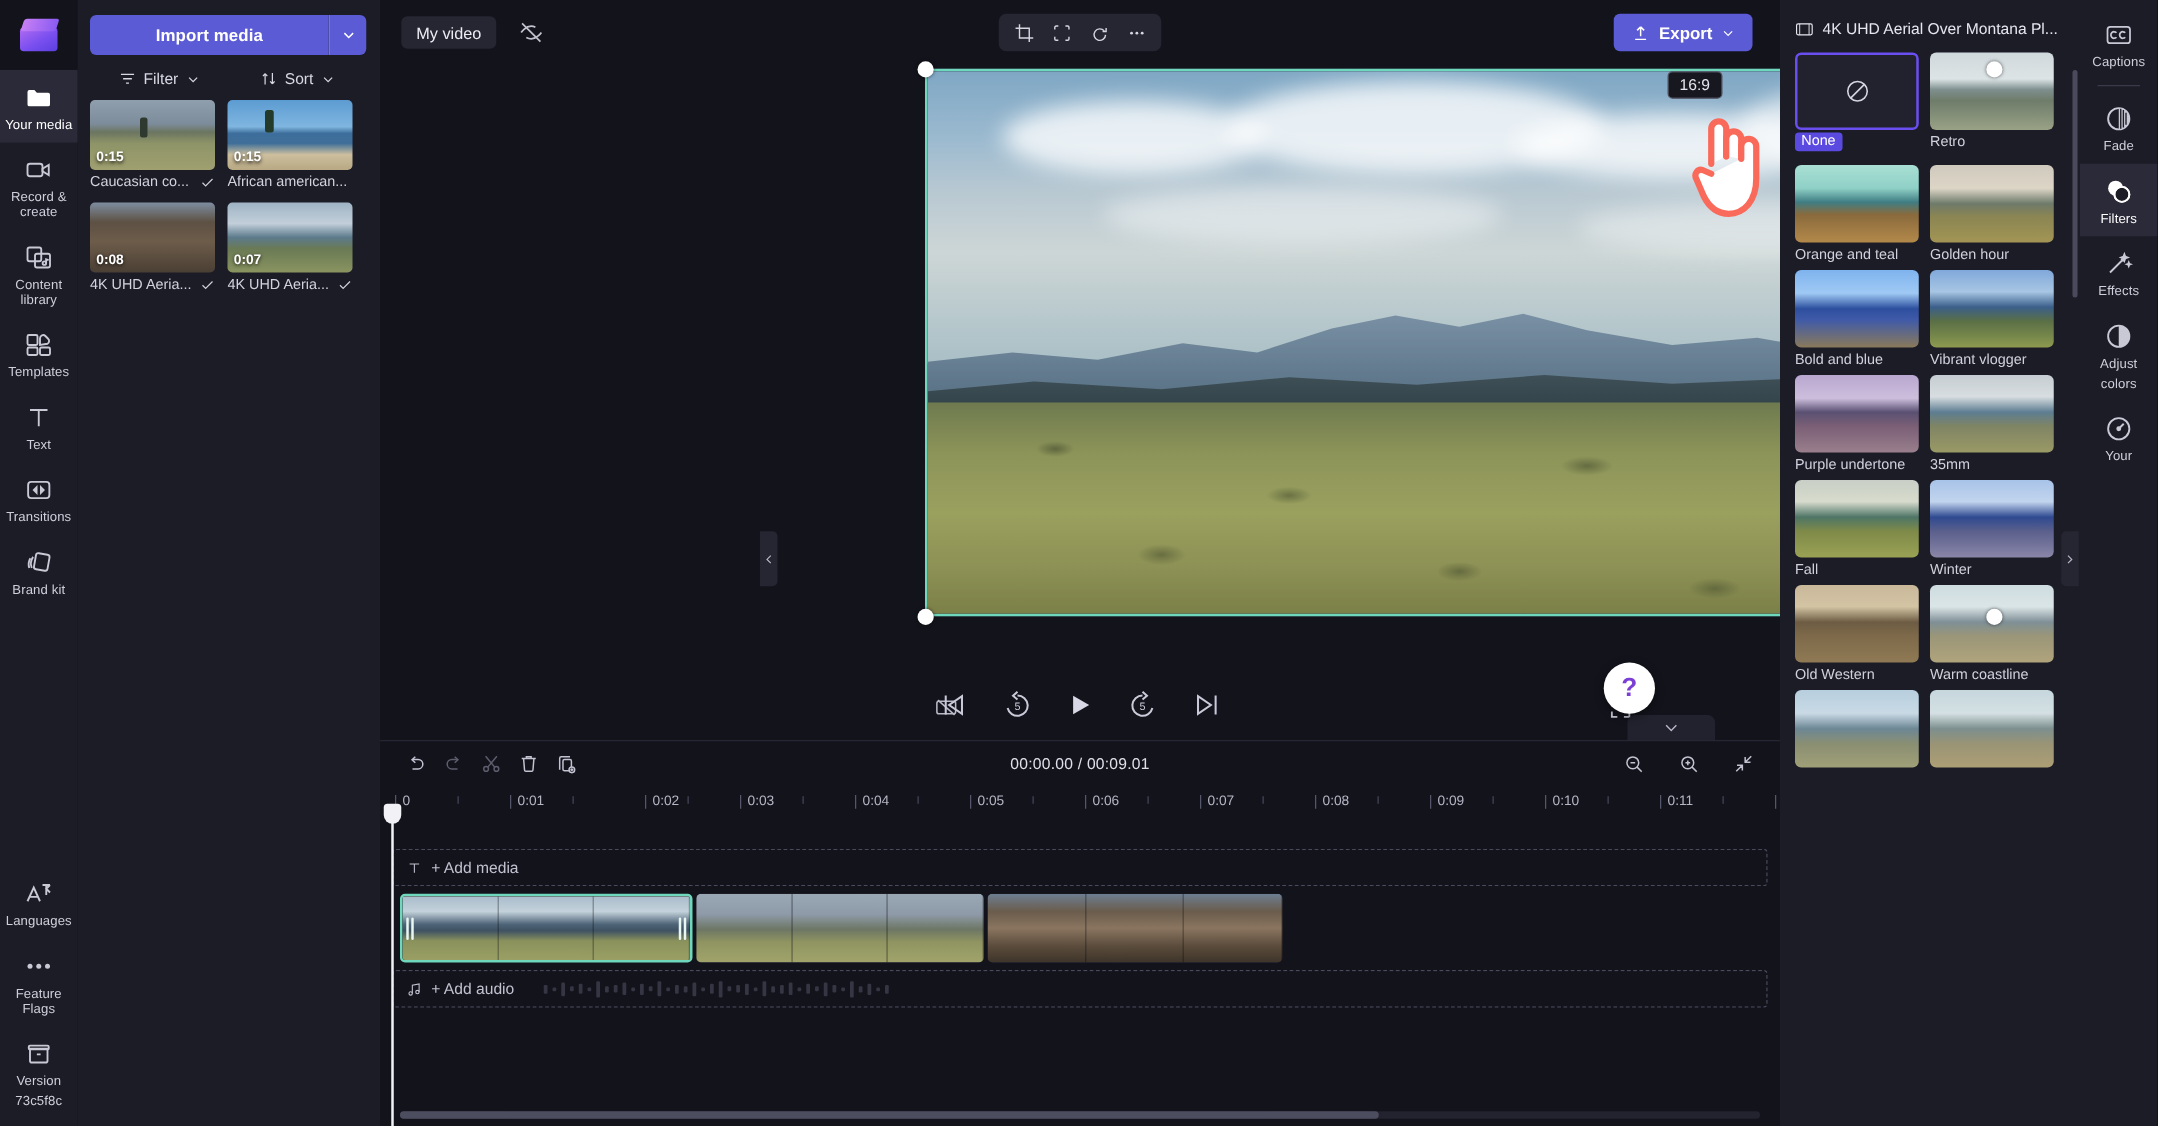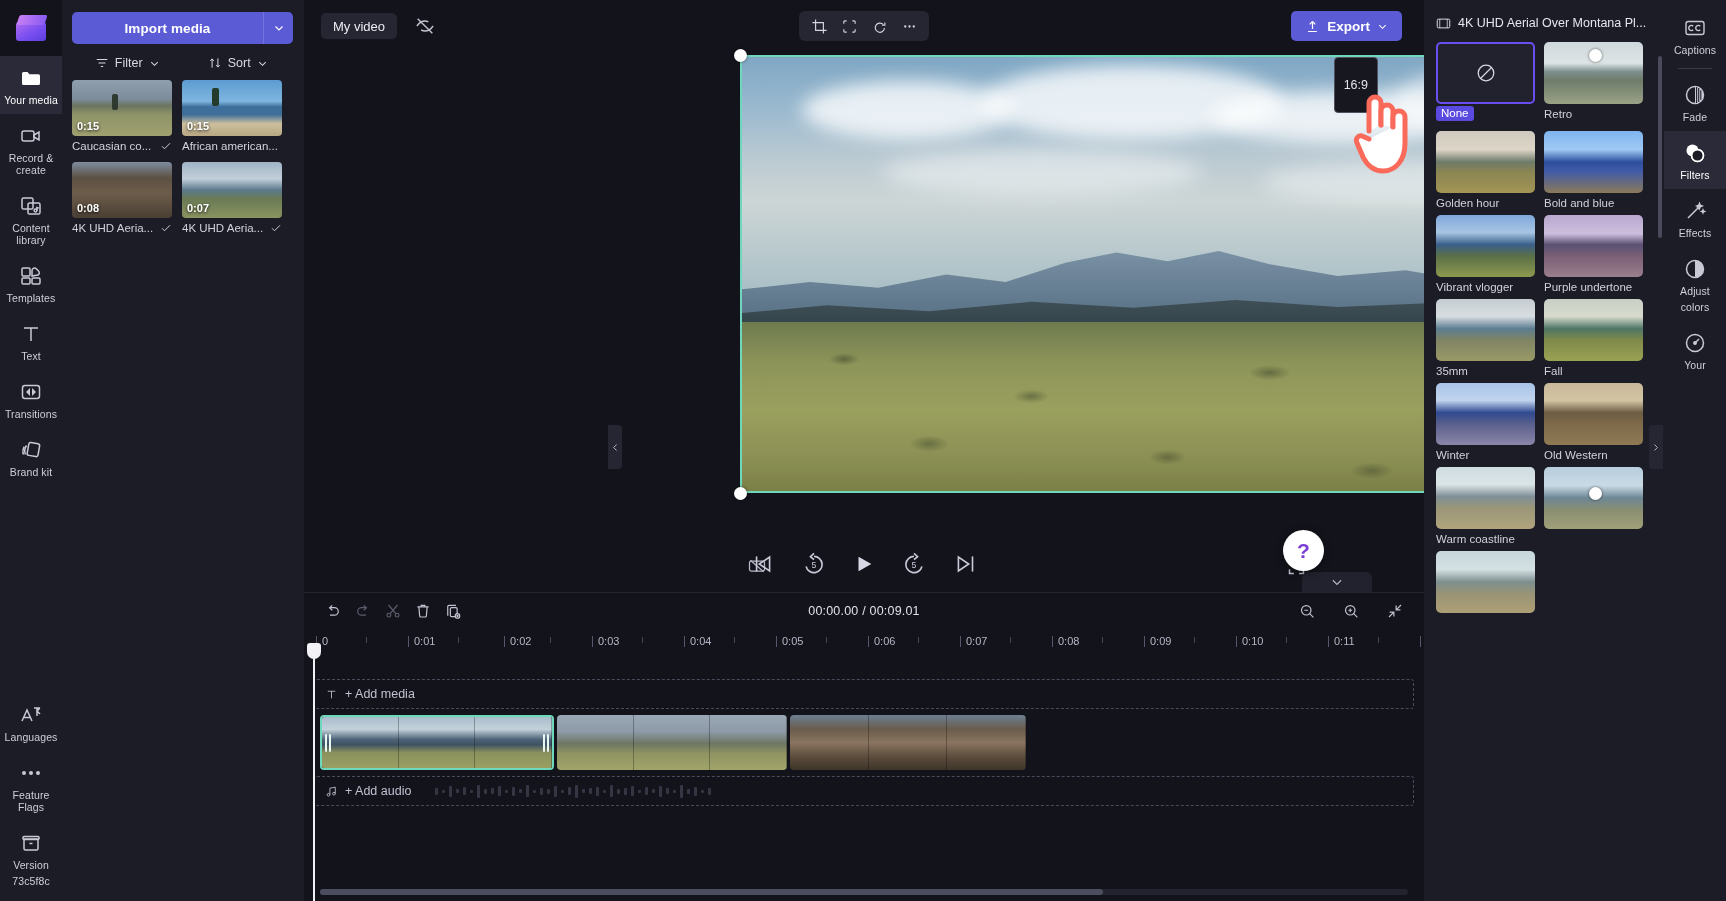--- a/index.html
+++ b/index.html
@@ -125,21 +125,21 @@
     justify-content: center; color: #d6d6e2; cursor: pointer; border-radius: 4px; }
 
   .export-btn {
     position: absolute; right: 22px; top: 11px; height: 30px; padding: 0 14px;
     background: #5b5bd6; border: none; border-radius: 5px; color: #fff;
     font-size: 13.5px; font-weight: 700; display: flex; align-items: center; gap: 7px;
     cursor: pointer; font-family: inherit; z-index: 4;
   }
   .ratio-chip {
     position: absolute; right: 46px; top: 57px; border: 1px solid #50505f;
-    border-radius: 4px; padding: 20px 9px; font-size: 12.5px; color: #e4e4ee;
+    border-radius: 4px; padding: 3px 9px; font-size: 12.5px; color: #e4e4ee;
     background: #171720; z-index: 4; cursor: pointer;
   }
 
   .video-frame {
     position: absolute; left: 436px; top: 55px; width: 855px; height: 438px;
     border: 2px solid #6fd7bb; overflow: hidden; background: #2c4355;
   }
   .sky { position:absolute; inset:0 0 46% 0;
     background: linear-gradient(to bottom,#7fa7c4 0%, #9ab9cf 22%, #b9c9d2 42%, #cdd6d6 62%, #a9bfc6 100%); }
   .cloud { position:absolute; border-radius:50%; background:rgba(255,255,255,.78); filter: blur(9px); }
@@ -647,21 +647,21 @@
               </svg>
           </div>
         </div>
       </div>
 
       <div class="ruler">
         <span class="rtick" style="left:8px">0</span>
         <span class="rminor" style="left:52px"></span>
         <span class="rtick" style="left:100px">0:01</span>
         <span class="rminor" style="left:144px"></span>
-        <span class="rtick" style="left:196px">0:02</span>
+        <span class="rtick" style="left:208px">0:02</span>
         <span class="rminor" style="left:236px"></span>
         <span class="rtick" style="left:284px">0:03</span>
         <span class="rminor" style="left:328px"></span>
         <span class="rtick" style="left:376px">0:04</span>
         <span class="rminor" style="left:420px"></span>
         <span class="rtick" style="left:468px">0:05</span>
         <span class="rminor" style="left:512px"></span>
         <span class="rtick" style="left:560px">0:06</span>
         <span class="rminor" style="left:604px"></span>
         <span class="rtick" style="left:652px">0:07</span>
@@ -800,20 +800,24 @@
             </svg>
         </div>
         <div class="flbl">None</div>
       </div>
 
       <div class="fcard">
         <div class="fimg" style="background:linear-gradient(to bottom,#cfd8dc 0%,#dde4e5 34%,#7e8f8e 48%,#6e7c6a 62%,#9aa286 100%)"></div>
         <div class="flbl">Retro</div>
       </div>
 
+      <div class="fcard">
+        <div class="fimg" style="background:linear-gradient(to bottom,#a9dfd4 0%,#8fd0c6 30%,#3f7d83 48%,#8a6a3c 64%,#b3894a 100%)"></div>
+        <div class="flbl">Orange and teal</div>
+      </div>
 
       <div class="fcard">
         <div class="fimg" style="background:linear-gradient(to bottom,#cfc9be 0%,#ddd6c7 30%,#6e7a6a 50%,#8a8553 66%,#a39554 100%)"></div>
         <div class="flbl">Golden hour</div>
       </div>
 
       <div class="fcard">
         <div class="fimg" style="background:linear-gradient(to bottom,#7fb3ee 0%,#9fc9f4 30%,#2d4f9e 50%,#3f5aa8 64%,#8a7a5a 100%)"></div>
         <div class="flbl">Bold and blue</div>
       </div>

